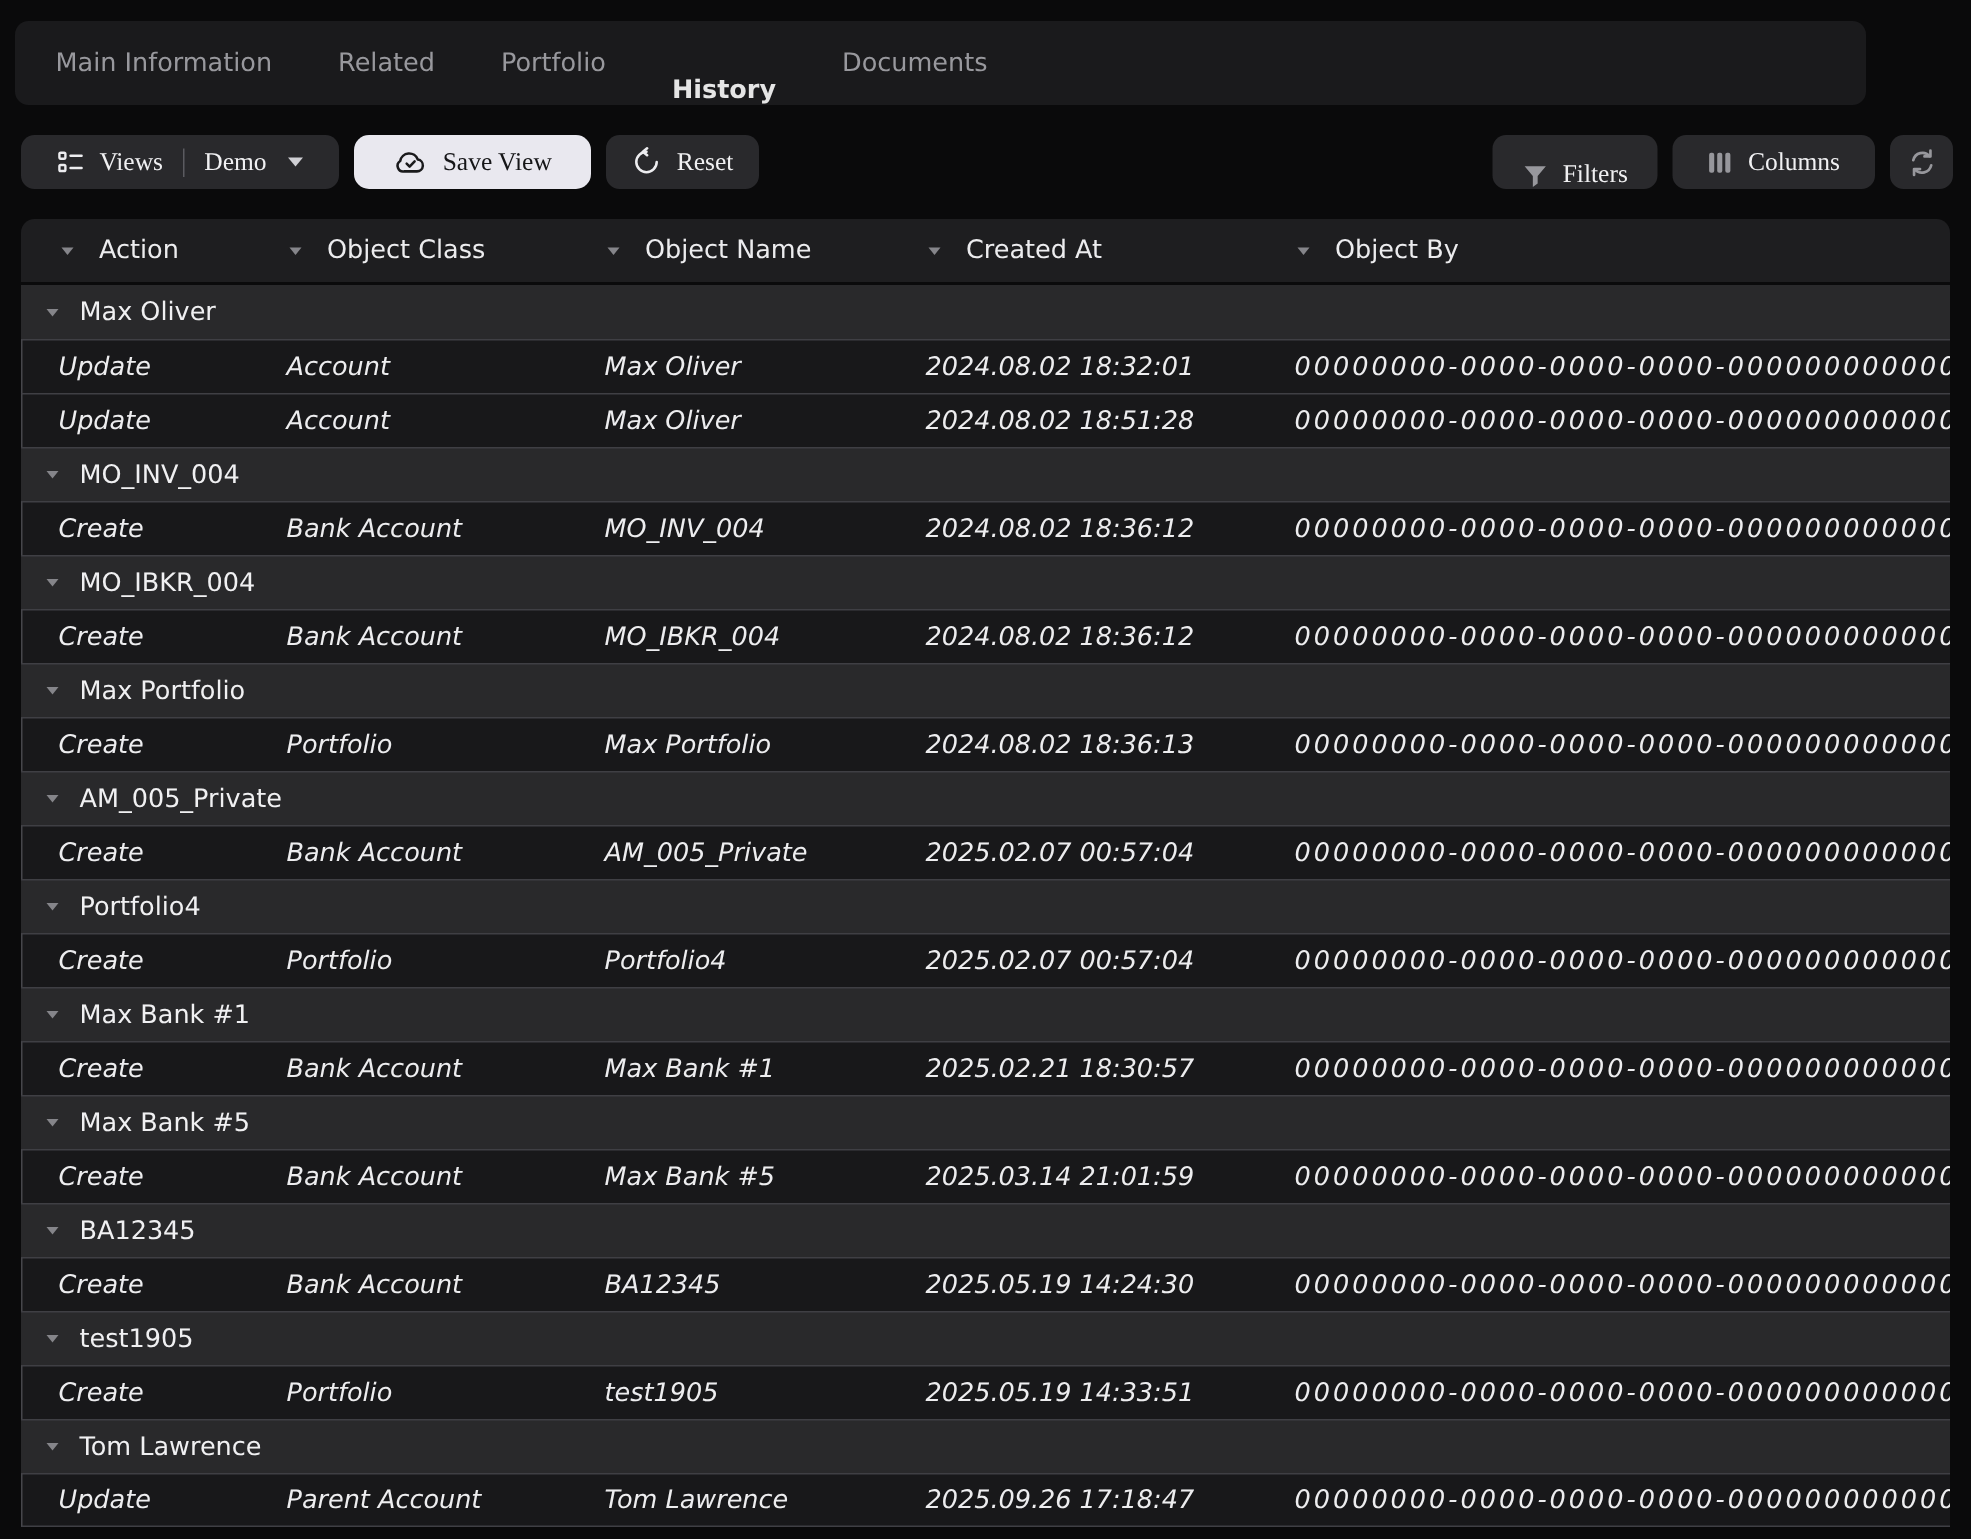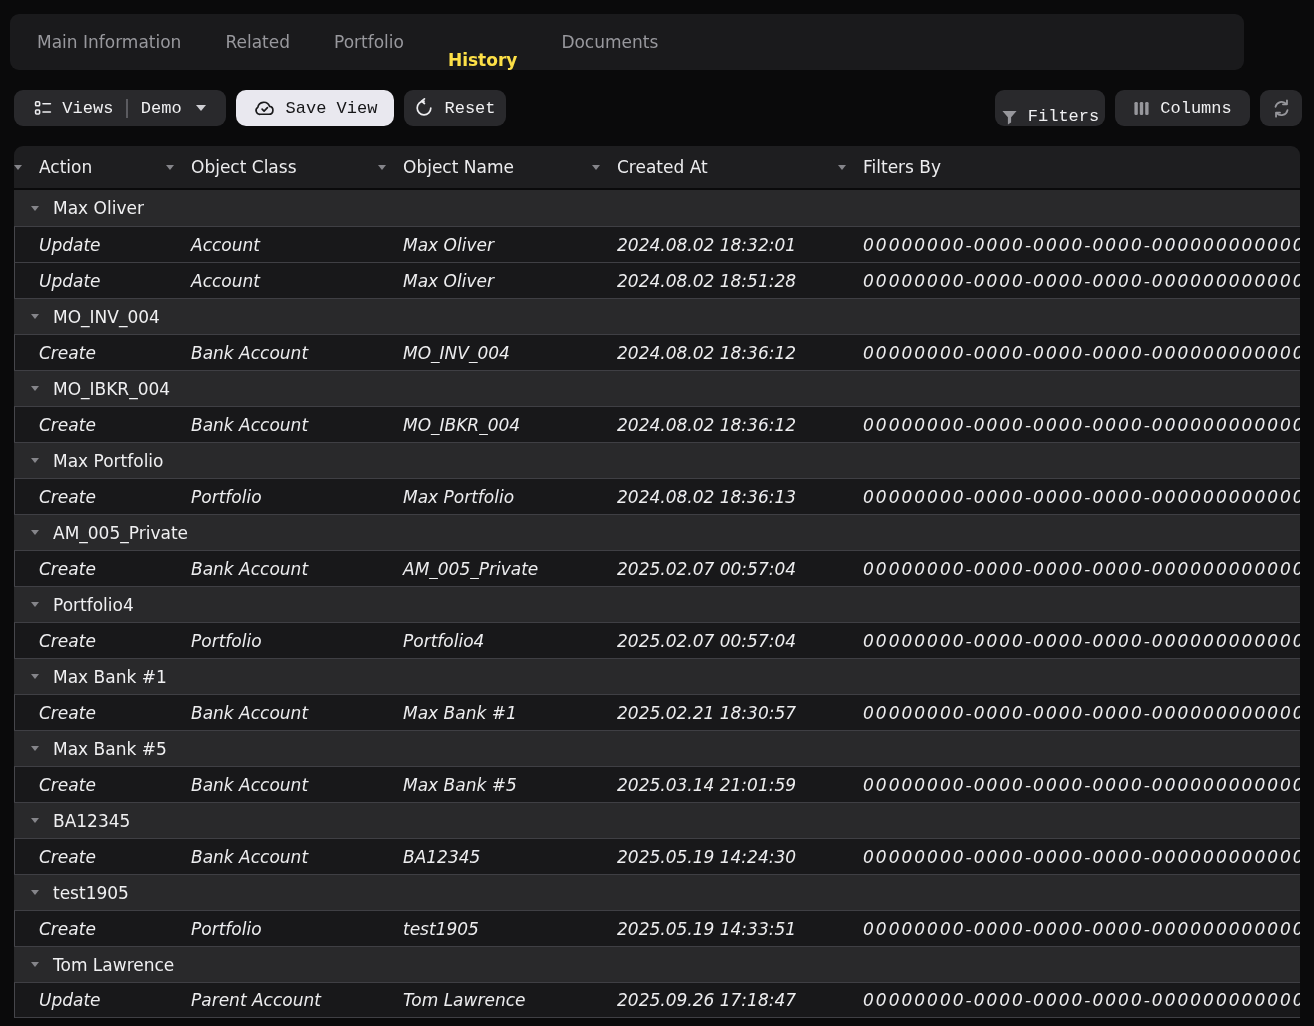--- a/index.html
+++ b/index.html
@@ -24,31 +24,31 @@
     font-family:"DejaVu Sans","Liberation Sans",sans-serif;
     color:var(--text-primary);font-size:17px;
   }
   
   .tabbar{
     position:absolute;left:10px;top:14px;width:1234px;height:56px;
     background:var(--panel-bg);border-radius:9px;
     display:flex;align-items:center;gap:44px;padding:0 27px;
   }
   .tab{color:var(--text-muted);cursor:pointer;white-space:nowrap;}
-  .tab.active{color:#fde047;font-weight:600;margin-top:36px;}
+  .tab.active{color:#e5e5e5;font-weight:600;margin-top:36px;}
   
   .toolbar{
     position:absolute;left:14px;top:90px;width:1288px;height:36px;
     display:flex;align-items:center;justify-content:space-between;
   }
   .tb-group{display:flex;align-items:center;gap:10px;}
   .btn{
     height:36px;border:none;border-radius:9px;cursor:pointer;
     background:var(--button-bg);color:var(--text-primary);
-    font-family:Liberation Mono, monospace;font-size:17px;
+    font-family:Liberation Serif, serif;font-size:17px;
     display:inline-flex;align-items:center;justify-content:center;gap:10px;
     white-space:nowrap;
   }
   .btn.light{background:var(--light-btn-bg);color:var(--light-btn-text);border-radius:10px;}
   .btn-views{width:212px;}
   .btn-save{width:158px;}
   .btn-reset{width:102px;}
   .btn-grp{width:160px;}
   .btn-filters{width:110px;align-items:flex-end;}
   .btn-columns{width:135px;}
@@ -66,21 +66,21 @@
   .icon{display:inline-flex;align-items:center;justify-content:center;flex:0 0 auto;}
   
   .table{
     position:absolute;left:14px;top:146px;width:1286px;
     border-radius:9px 9px 0 0;overflow:hidden;
   }
   .thead{
     height:42px;background:var(--header-bg);margin-bottom:2px;
     display:grid;grid-template-columns:var(--cols);align-items:center;
   }
-  .hcell{display:flex;align-items:center;gap:17px;cursor:pointer;overflow:hidden;}
+  .hcell{display:flex;align-items:center;gap:17px;padding-left:27px;cursor:pointer;overflow:hidden;}
   .hlabel{color:#ececee;}
   .row{height:36px;}
   .tbody .row + .row{border-top:1px solid var(--row-border);}
   .tbody .row:last-child{border-bottom:1px solid var(--row-border);}
   .group-row{
     background:var(--group-row-bg);
     display:flex;align-items:center;gap:14px;padding-left:17px;cursor:pointer;
   }
   .group-label{color:var(--text-primary);}
   .data-row{
@@ -189,21 +189,21 @@
     <div class="hcell">
       <span class="caret caret-sm"></span>
       <span class="hlabel">Object Name</span>
     </div>
     <div class="hcell">
       <span class="caret caret-sm"></span>
       <span class="hlabel">Created At</span>
     </div>
     <div class="hcell">
       <span class="caret caret-sm"></span>
-      <span class="hlabel">Filters By</span>
+      <span class="hlabel">Object By</span>
     </div>
   </div>
   <div class="tbody" id="tbody">
   <div class="row group-row">
     <span class="caret caret-sm"></span>
     <span class="group-label">Max Oliver</span>
   </div>
 
   <div class="row data-row">
     <div class="cell">Update</div>

